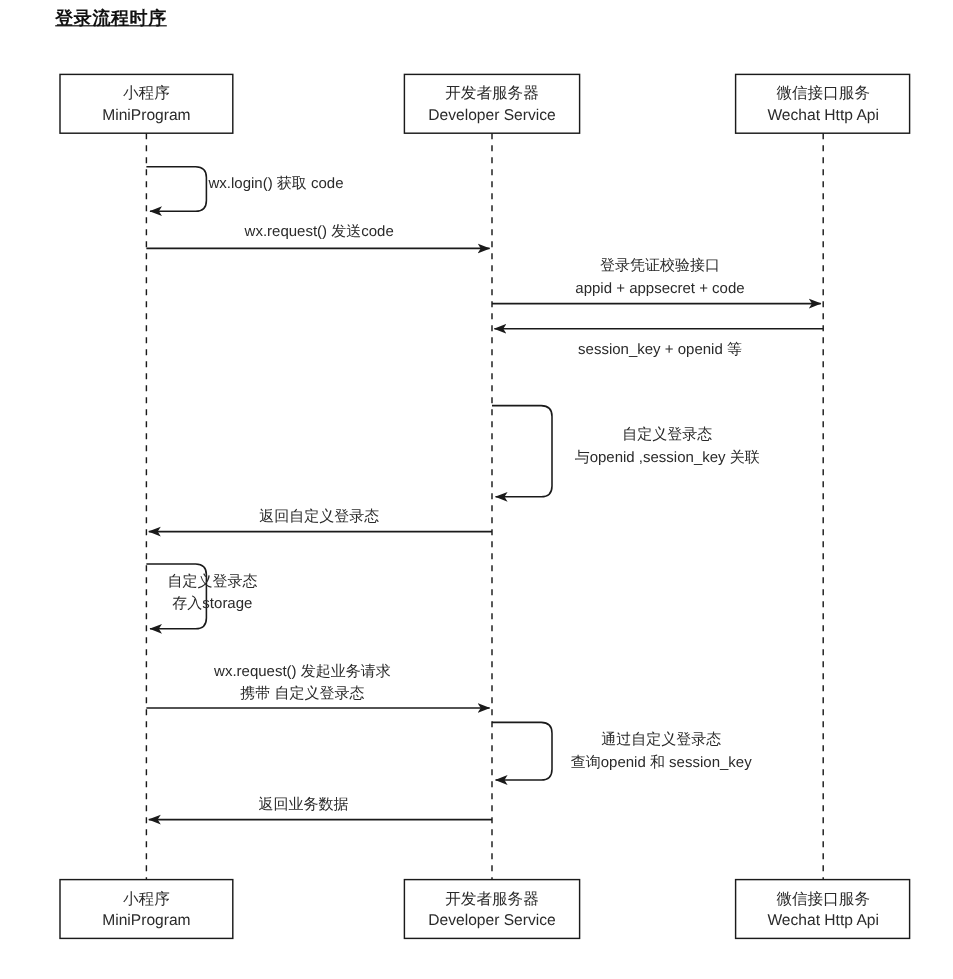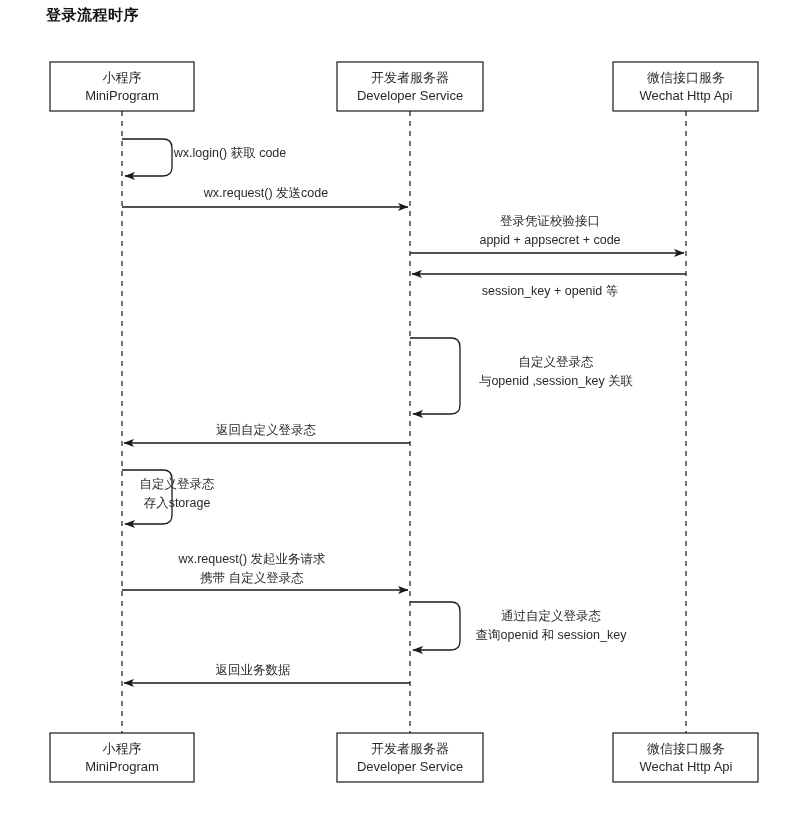--- a/index.html
+++ b/index.html
@@ -18,20 +18,21 @@
   }
   #diagram-title {
     position: absolute;
     left: 46px;
     top: 6px;
     font-size: 15px;
     font-weight: bold;
     color: #111111;
     letter-spacing: 0.5px;
     white-space: nowrap;
+    text-decoration: underline;
   }
   #sequence-canvas {
     position: absolute;
     left: 0;
     top: 0;
   }
   .participant-label {
     font-size: 13px;
     fill: #2a2a2a;
     text-anchor: middle;

